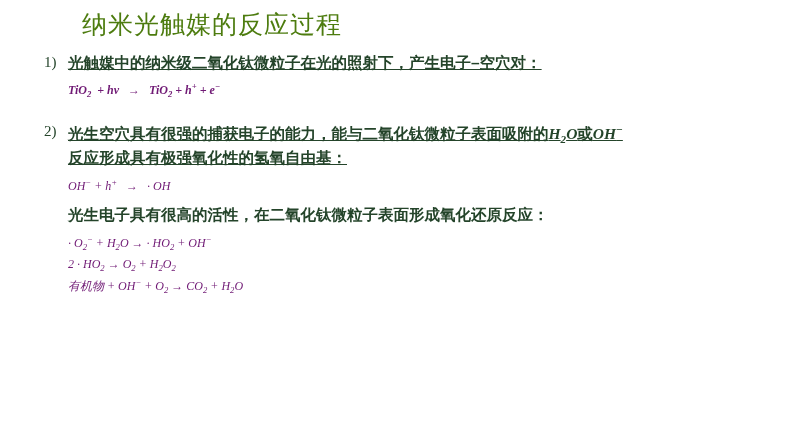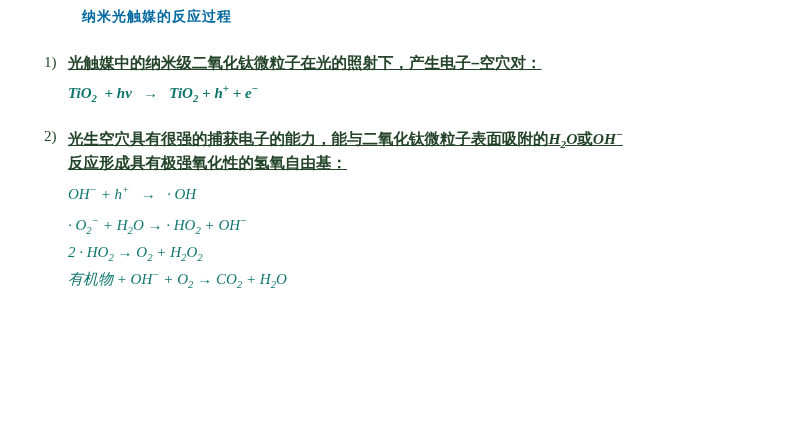--- a/index.html
+++ b/index.html
@@ -17,23 +17,23 @@
     position: relative;
     width: 800px;
     height: 439px;
     box-sizing: border-box;
   }
   .title {
     position: absolute;
     left: 82px;
     top: 8px;
     font-family: "Liberation Sans", sans-serif;
-    font-size: 14px;
-    font-weight: bold;
-    color: #0369a1;
+    font-size: 25px;
+    font-weight: normal;
+    color: #4d7c0f;
     letter-spacing: 1px;
   }
   .body {
     position: absolute;
     left: 44px;
     top: 52px;
     width: 730px;
   }
   .item {
     position: relative;
@@ -70,22 +70,22 @@
     font-family: "Liberation Serif", serif;
     font-weight: bold;
   }
   .eq-block {
     margin-top: 6px;
     margin-left: 24px;
   }
   .eq {
     font-family: "Liberation Serif", serif;
     font-style: italic;
-    font-size: 15px;
-    color: #0f766e;
+    font-size: 12px;
+    color: #701a75;
     line-height: 1.62;
     white-space: nowrap;
   }
   .sub-head {
     margin-top: 8px;
     margin-left: 24px;
     font-family: "Liberation Sans", sans-serif;
     font-size: 15.5px;
     font-weight: bold;
     color: #24442a;
@@ -122,20 +122,21 @@
         <span class="marker">2)</span>
         <span class="head-text">光生空穴具有很强的捕获电子的能力，能与二氧化钛微粒子表面吸附的<span class="ital">H</span><span class="ital" style="vertical-align:sub;font-size:0.72em;">2</span><span class="ital">O</span>或<span class="ital">OH</span><span class="sup ital">−</span><br>反应形成具有极强氧化性的氢氧自由基：</span>
       </div>
 
       <div class="eq-block">
         <div class="eq">
           OH<span class="sup">−</span>&nbsp;+ h<span class="sup">+</span>&nbsp; &nbsp;→&nbsp; &nbsp;· OH
         </div>
       </div>
 
+      <div class="sub-head">光生电子具有很高的活性，在二氧化钛微粒子表面形成氧化还原反应：</div>
 
       <div class="eq-block">
         <div class="eq">
           · O<span style="vertical-align:sub;font-size:0.72em;">2</span><span class="sup">−</span> + H<span style="vertical-align:sub;font-size:0.72em;">2</span>O → · HO<span style="vertical-align:sub;font-size:0.72em;">2</span> + OH<span class="sup">−</span>
         </div>
         <div class="eq">
           2 · HO<span style="vertical-align:sub;font-size:0.72em;">2</span> → O<span style="vertical-align:sub;font-size:0.72em;">2</span> + H<span style="vertical-align:sub;font-size:0.72em;">2</span>O<span style="vertical-align:sub;font-size:0.72em;">2</span>
         </div>
         <div class="eq">
           有机物 + OH<span class="sup">−</span> + O<span style="vertical-align:sub;font-size:0.72em;">2</span> → CO<span style="vertical-align:sub;font-size:0.72em;">2</span> + H<span style="vertical-align:sub;font-size:0.72em;">2</span>O

